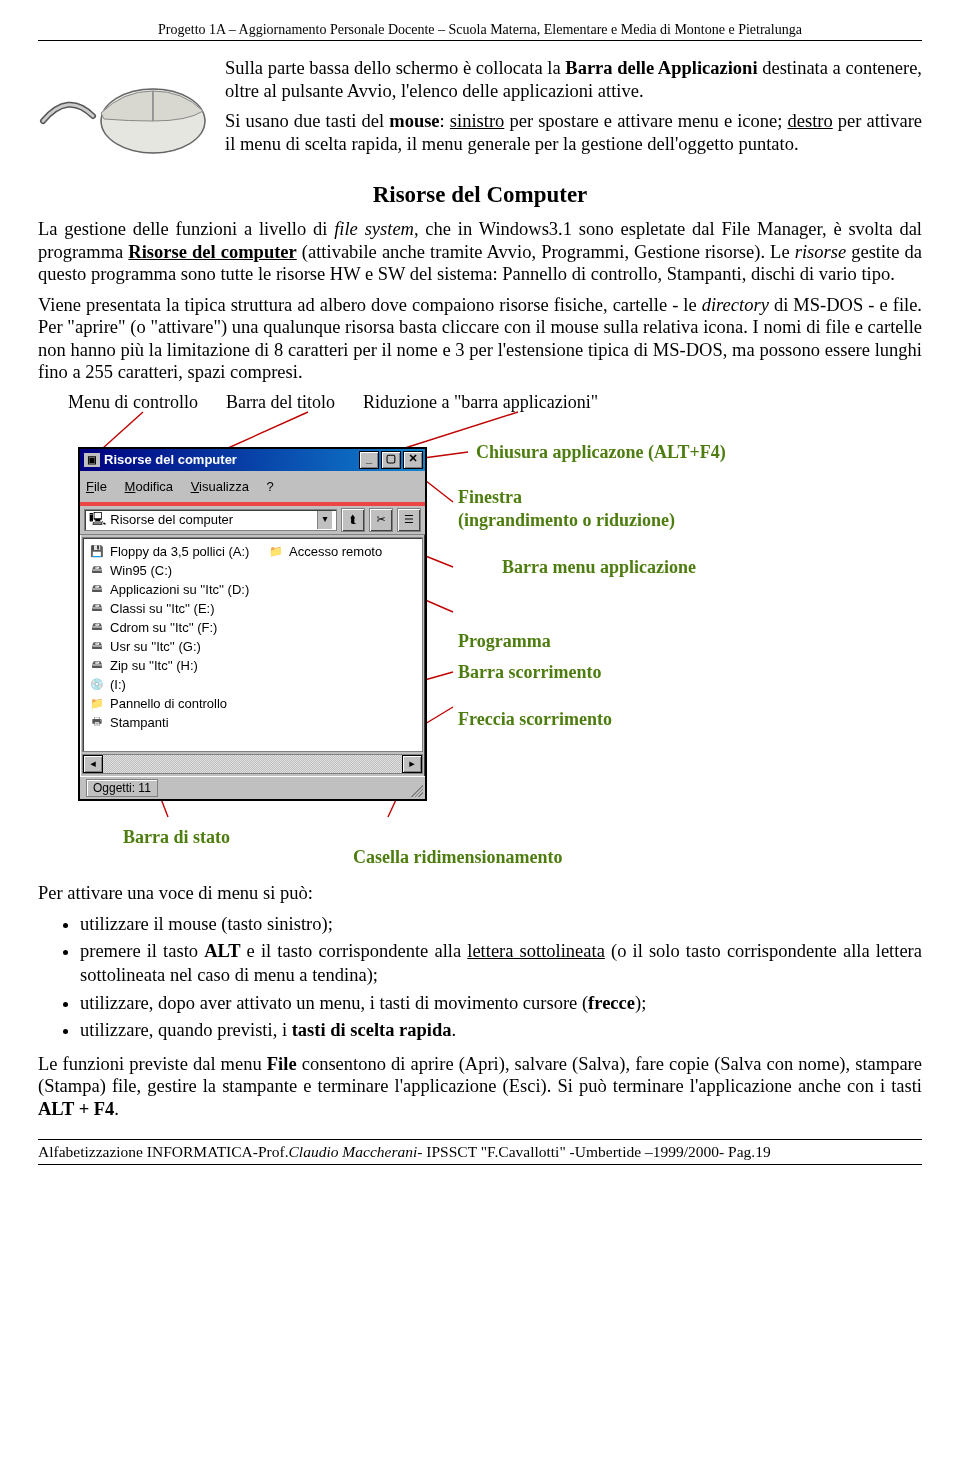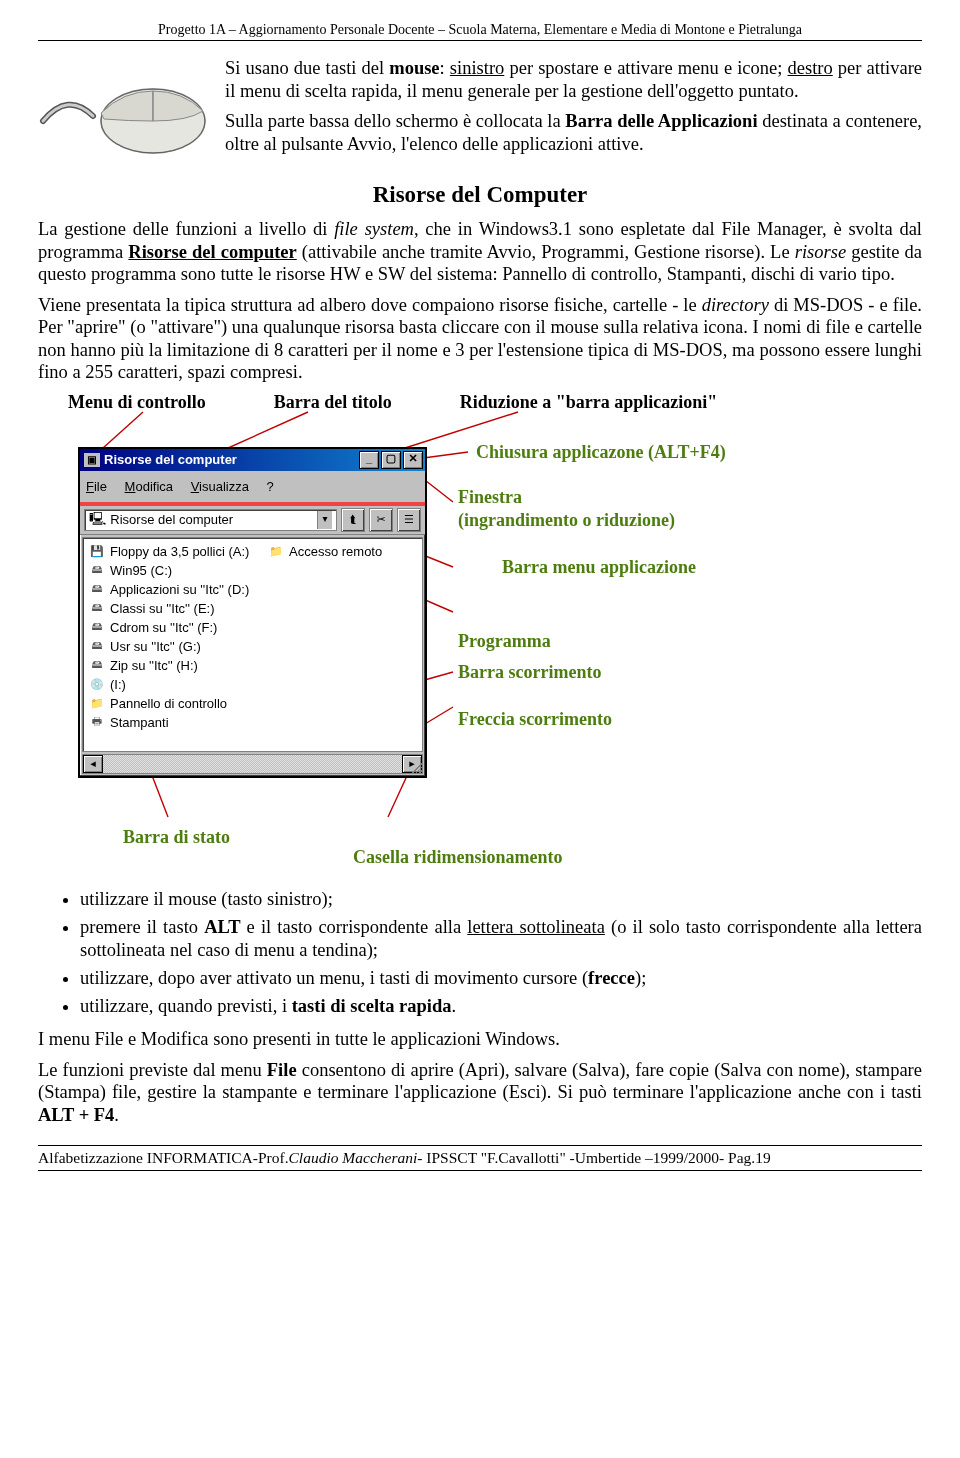--- a/index.html
+++ b/index.html
@@ -55,22 +55,21 @@
     position: relative;
     height: 490px;
     margin-top: 8px;
   }
   .top-labels {
     position: absolute;
     top: 0;
     left: 30px;
     display: flex;
     font-size: 18px;
-    font-weight: bold;
-    gap: 40px;
+    font-weight: normal;
   }
   .top-labels > div { margin-right: 28px; white-space: nowrap; }
 
   
   .win95 {
     position: absolute;
     top: 55px;
     left: 40px;
     width: 345px;
     background: #c0c0c0;
@@ -251,24 +250,24 @@
         <path d="M5 60 Q30 30 55 55" stroke="#555" stroke-width="6" fill="none" stroke-linecap="round"></path>
         <path d="M5 60 Q30 30 55 55" stroke="#ccc" stroke-width="3" fill="none" stroke-linecap="round"></path>
         <ellipse cx="115" cy="60" rx="52" ry="32" fill="#e6e6e0" stroke="#888" stroke-width="1.5"></ellipse>
         <ellipse cx="115" cy="60" rx="52" ry="32" fill="none" stroke="#555" stroke-width="0.8"></ellipse>
         <path d="M63 52 Q85 30 115 30 L115 60 Q90 60 66 58 Z" fill="#d8d8d0" stroke="#888"></path>
         <path d="M115 30 Q145 30 165 50 Q150 60 115 60 Z" fill="#d8d8d0" stroke="#888"></path>
         <line x1="115" y1="30" x2="115" y2="60" stroke="#888"></line>
       </svg>
     </div>
     <p class="para">
-      <span>Si usano due tasti del </span><b>mouse</b><span>: </span><u>sinistro</u><span> per spostare e attivare menu e icone; </span><u>destro</u><span> per attivare il menu di scelta rapida, il menu generale per la gestione dell'oggetto puntato.</span>
+      <span>Sulla parte bassa dello schermo è collocata la </span><b>Barra delle Applicazioni</b><span> destinata a contenere, oltre al pulsante Avvio, l'elenco delle applicazioni attive.</span>
     </p>
     <p class="para">
-      <span>Sulla parte bassa dello schermo è collocata la </span><b>Barra delle Applicazioni</b><span> destinata a contenere, oltre al pulsante Avvio, l'elenco delle applicazioni attive.</span>
+      <span>Si usano due tasti del </span><b>mouse</b><span>: </span><u>sinistro</u><span> per spostare e attivare menu e icone; </span><u>destro</u><span> per attivare il menu di scelta rapida, il menu generale per la gestione dell'oggetto puntato.</span>
     </p>
   </div>
 
   <h2 class="section-title">Risorse del Computer</h2>
 
   <p class="para">
     <span>La gestione delle funzioni a livello di </span><i>file system</i><span>, che in Windows3.1 sono espletate dal File Manager, è svolta dal programma </span><b><u>Risorse del computer</u></b><span> (attivabile anche tramite Avvio, Programmi, Gestione risorse). Le </span><i>risorse</i><span> gestite da questo programma sono tutte le risorse HW e SW del sistema: Pannello di controllo, Stampanti, dischi di vario tipo.</span>
   </p>
   <p class="para">
     <span>Viene presentata la tipica struttura ad albero dove compaiono risorse fisiche, cartelle - le </span><i>directory</i><span> di MS-DOS - e file. Per "aprire" (o "attivare") una qualunque risorsa basta cliccare con il mouse sulla relativa icona. I nomi di file e cartelle non hanno più la limitazione di 8 caratteri per il nome e 3 per l'estensione tipica di MS-DOS, ma possono essere lunghi fino a 255 caratteri, spazi compresi.</span>
@@ -379,41 +378,44 @@
               <span class="fi-icon folder-icon">📁</span>
               <span>Accesso remoto</span>
             </div>
         </div>
       </div>
       <div class="hscroll">
         <div class="arrow">◂</div>
         <div class="track"></div>
         <div class="arrow">▸</div>
       </div>
+      <div class="statusbar">
+        <div class="cell">Oggetti: 11</div>
+      </div>
       <div class="resize-grip"></div>
     </div>
 
     <div class="callout" style="top:435px; left:85px;">Barra di stato</div>
     <div class="callout" style="top:455px; left:315px;">Casella ridimensionamento</div>
   </div>
 
+  <p class="para">Per attivare una voce di menu si può:</p>
   <ul class="bullets">
     <li>utilizzare il mouse (tasto sinistro);</li>
     <li>
       <span>premere il tasto </span><b>ALT</b><span> e il tasto corrispondente alla </span><u>lettera sottolineata</u><span> (o il solo tasto corrispondente alla lettera sottolineata nel caso di menu a tendina);</span>
     </li>
     <li>
       <span>utilizzare, dopo aver attivato un menu, i tasti di movimento cursore (</span><b>frecce</b><span>);</span>
     </li>
     <li>
       <span>utilizzare, quando previsti, i </span><b>tasti di scelta rapida</b><span>.</span>
     </li>
   </ul>
 
-  <p class="para">I menu File e Modifica sono presenti in tutte le applicazioni Windows.</p>
   <p class="para">
     <span>Le funzioni previste dal menu </span><b>File</b><span> consentono di aprire (Apri), salvare (Salva), fare copie (Salva con nome), stampare (Stampa) file, gestire la stampante e terminare l'applicazione (Esci). Si può terminare l'applicazione anche con i tasti </span><b>ALT + F4</b><span>.</span>
   </p>
 
   <div class="footer-box">
     <div class="left">
       <b>Alfabetizzazione INFORMATICA</b><span>-Prof.</span><i>Claudio Maccherani</i><span>- IPSSCT "F.Cavallotti" -Umbertide –1999/2000- </span><b>Pag.</b><b>19</b>
     </div>
   </div>
 </div>

